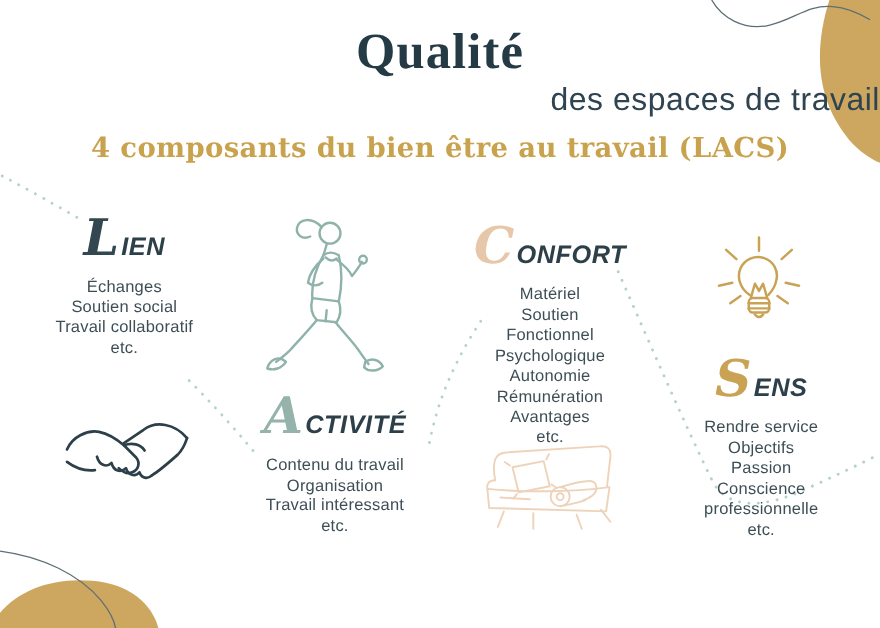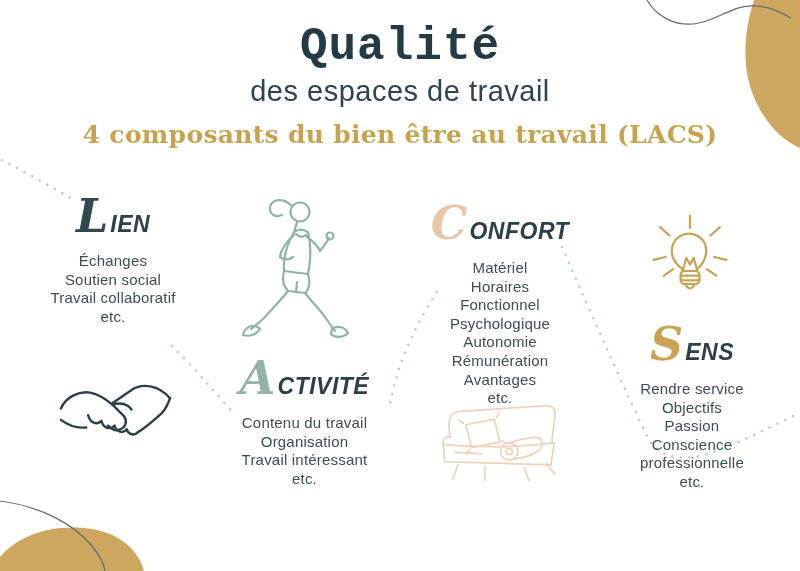--- a/index.html
+++ b/index.html
@@ -7,26 +7,27 @@
     position:relative;width:800px;height:571px;background:#ffffff;
     overflow:hidden;font-family:"Liberation Sans", sans-serif;
     margin:0 auto;
   }
   svg{display:block;}
   .bg{position:absolute;left:0;top:0;}
 
   
   .header{position:absolute;left:0;top:22px;width:800px;text-align:center;}
   .title{
-    font-family:Liberation Mono, monospace;font-weight:700;font-size:46px;
+    font-family:Liberation Serif, serif;font-weight:700;font-size:46px;
     color:#243a44;letter-spacing:1px;line-height:1.1;margin:0;
   }
   .subtitle{
     font-size:29px;color:#2f4450;letter-spacing:0.5px;margin-top:2px;
     font-family:"Liberation Sans", sans-serif;
+    text-align:right;
   }
   .tagline{
     font-family:"DejaVu Serif", serif;font-weight:700;font-size:25px;
     color:#c9a24e;margin-top:12px;letter-spacing:0.3px;
   }
 
   
   .section{position:absolute;text-align:center;}
   .heading{
     display:flex;justify-content:center;align-items:baseline;gap:2px;
@@ -96,21 +97,21 @@
     </div>
   </div>
 
   <div class="section sec-confort">
     <div class="heading">
       <span class="initial c-beige">C</span>
       <span class="rest">ONFORT</span>
     </div>
     <div class="list">
       <div>Matériel</div>
-      <div>Horaires</div>
+      <div>Soutien</div>
       <div>Fonctionnel</div>
       <div>Psychologique</div>
       <div>Autonomie</div>
       <div>Rémunération</div>
       <div>Avantages</div>
       <div>etc.</div>
     </div>
   </div>
 
   <div class="section sec-activite">

